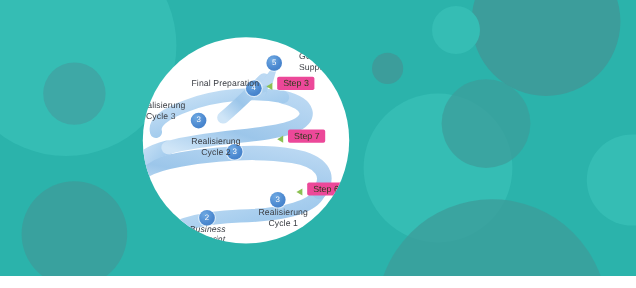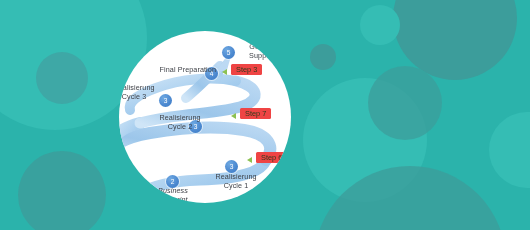--- a/index.html
+++ b/index.html
@@ -38,21 +38,21 @@
     color: #3c3f45;
     font-size: 7.2px;
     line-height: 9.2px;
     letter-spacing: .1px;
     text-align: center;
     white-space: pre;
     font-family: "Liberation Sans", sans-serif;
   }
   .step-badge {
     position: absolute;
-    background: #ef4444;
+    background: #ec4899;
     color: #2f3b1c;
     font-size: 7.4px;
     line-height: 11px;
     height: 11px;
     padding: 0 5px;
     border-radius: 1.5px;
     white-space: nowrap;
     font-family: "Liberation Sans", sans-serif;
   }
   .node-dot {

